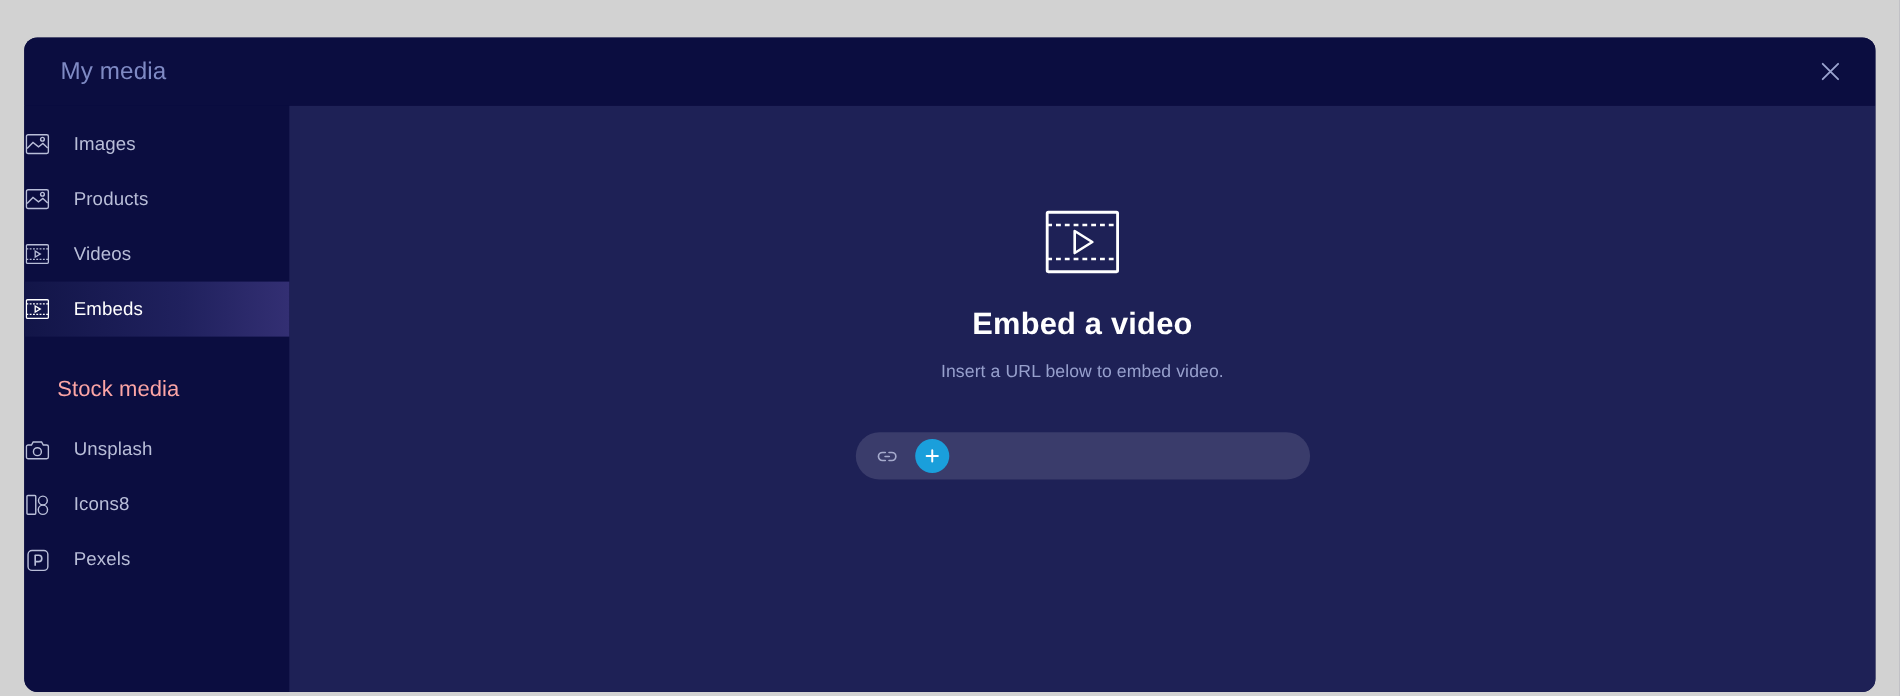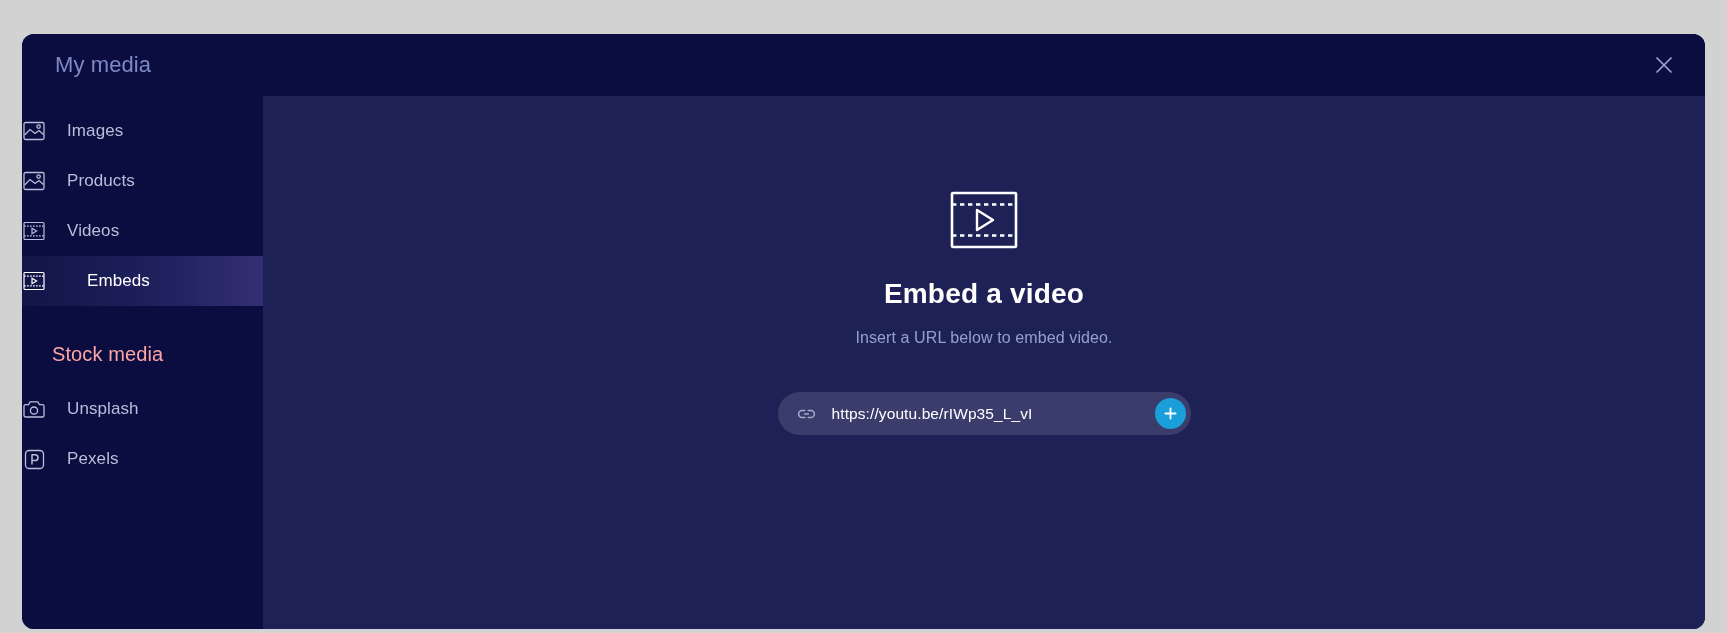--- a/index.html
+++ b/index.html
@@ -67,21 +67,20 @@
   }
   .nav-item .ico svg { display:block; }
   .nav-label {
     font-size:17px;
     color:#b9bed8;
     letter-spacing:.1px;
     white-space:nowrap;
   }
   .nav-item.selected {
     background:linear-gradient(to right,#121548 0%,#20215e 60%,#332f73 100%);
-    gap:20px;
   }
   .nav-item.selected .nav-label { color:#ffffff; }
   .nav-item.selected .ico svg { stroke:#ffffff; }
   .section-heading {
     font-size:20px;
     color:#fca5a5;
     margin:37px 0 18px 30px;
     letter-spacing:.1px;
   }
   
@@ -215,20 +214,30 @@
       <div class="nav-item">
         <span class="ico">
           <svg width="22" height="19" viewBox="0 0 22 19" fill="none" stroke="#b9bed8" stroke-width="1.3">
             <path d="M1 6.2 a1.6 1.6 0 0 1 1.6-1.6 H5.6 L7.2 1.8 h7.6 L16.4 4.6 h3 A1.6 1.6 0 0 1 21 6.2 v9.2 a1.6 1.6 0 0 1 -1.6 1.6 H2.6 A1.6 1.6 0 0 1 1 15.4 Z"></path>
             <circle cx="11" cy="10.6" r="3.6"></circle>
           </svg>
         </span>
         <span class="nav-label">Unsplash</span>
       </div>
 
+      <div class="nav-item">
+        <span class="ico">
+          <svg width="22" height="22" viewBox="0 0 22 22" fill="none" stroke="#b9bed8" stroke-width="1.3">
+            <rect x="1.5" y="2.5" width="8" height="17" rx="0.8"></rect>
+            <circle cx="16" cy="7" r="4"></circle>
+            <circle cx="16" cy="15.4" r="4.2"></circle>
+          </svg>
+        </span>
+        <span class="nav-label">Icons8</span>
+      </div>
 
       <div class="nav-item">
         <span class="ico">
           <svg width="21" height="21" viewBox="0 0 21 21" fill="none" stroke="#b9bed8" stroke-width="1.3">
             <rect x="1.5" y="1.5" width="18" height="18" rx="3.6"></rect>
             <path d="M8 15.4 V5.8 h3.1 a2.9 2.9 0 0 1 0 5.8 H8.6" stroke-width="1.5" stroke-linejoin="round"></path>
           </svg>
         </span>
         <span class="nav-label">Pexels</span>
       </div>
@@ -251,21 +260,20 @@
         <div id="empty-subtitle">Insert a URL below to embed video.</div>
 
         <div id="url-row">
           <span id="link-icon">
             <svg width="21" height="16" viewBox="0 0 21 16" fill="none" stroke="#a6abcd" stroke-width="1.5" stroke-linecap="round">
               <path d="M8.6 8 H12.4"></path>
               <path d="M8.8 11.6 H6.2 a3.6 3.6 0 0 1 0 -7.2 H8.8"></path>
               <path d="M12.2 4.4 H14.8 a3.6 3.6 0 0 1 0 7.2 H12.2"></path>
             </svg>
           </span>
-          <input id="url-input" type="text" value="https://youtu.be/rIWp35_L_vI" placeholder="Paste a URL" style="">
           <button id="add-btn">
             <svg width="15" height="15" viewBox="0 0 15 15" fill="none" stroke="#ffffff" stroke-width="1.8" stroke-linecap="round">
               <path d="M7.5 2.4 V12.6 M2.4 7.5 H12.6"></path>
             </svg>
           </button>
         </div>
 
       </div>
     </div>
 

